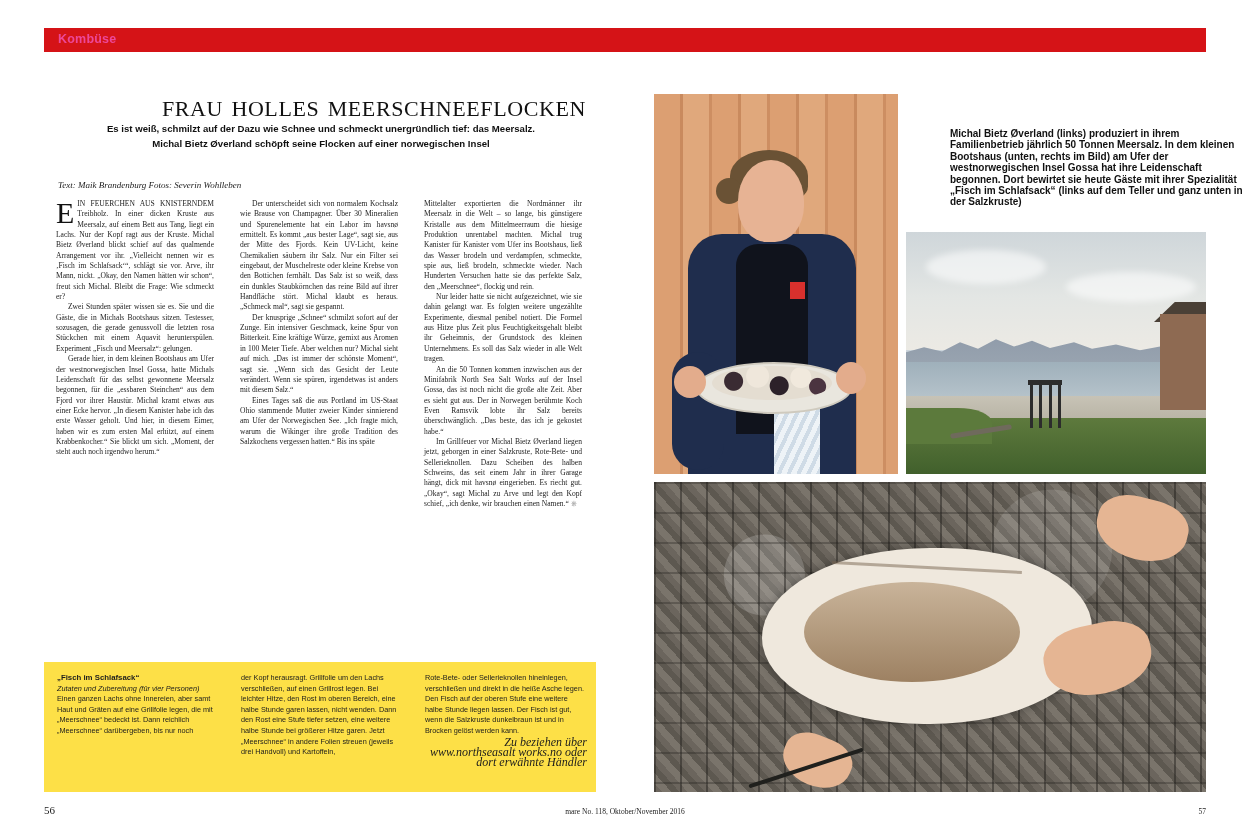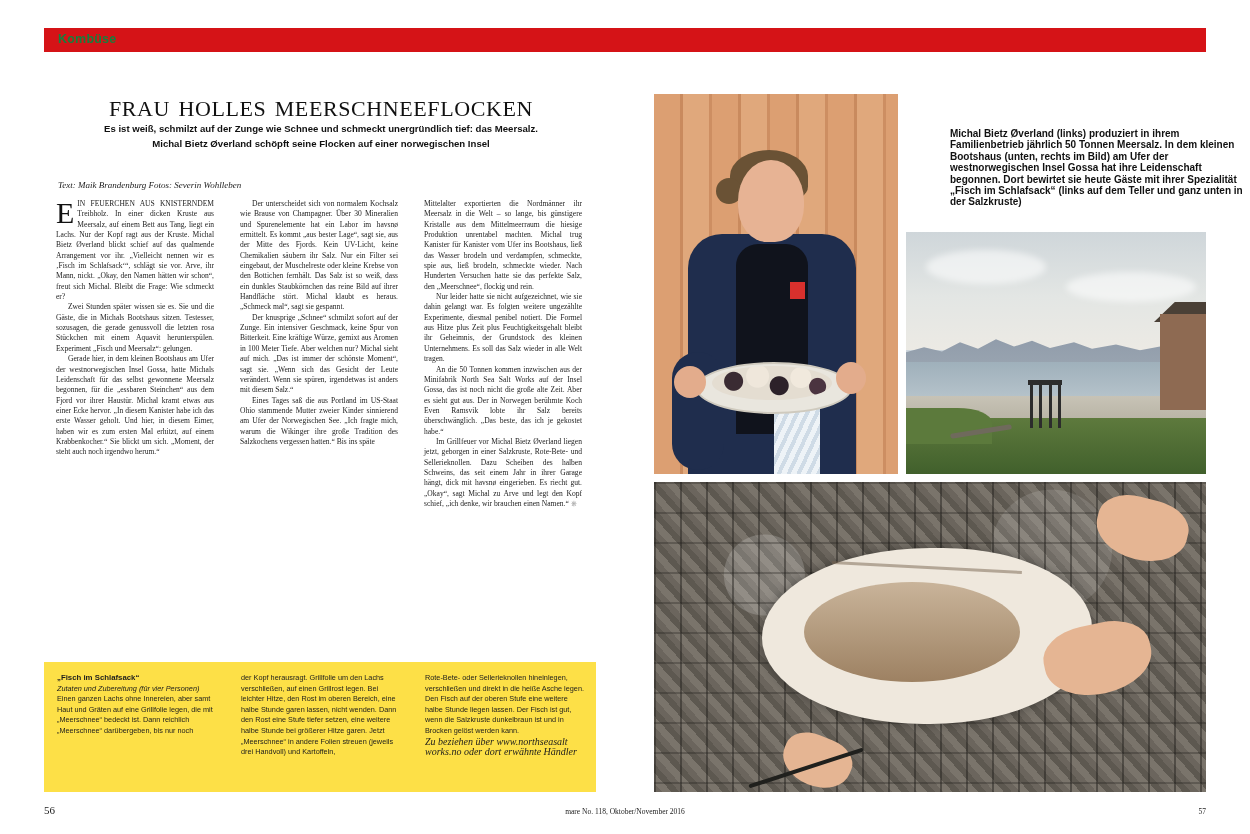--- a/index.html
+++ b/index.html
@@ -29,31 +29,31 @@
     width: 1162px;
     height: 24px;
     background: #d51317;
   }
   .rubric-label {
     position: absolute;
     left: 58px;
     top: 32px;
     font-size: 12.5px;
     font-weight: bold;
-    color: #15803d;
+    color: #ec4899;
     letter-spacing: 0.2px;
   }
 
   
   .headline {
     position: absolute;
     left: 56px;
     top: 88px;
     width: 530px;
-    text-align: center;
+    text-align: right;
     font-family: "Liberation Serif", serif;
     font-size: 31px;
     letter-spacing: 0.6px;
     color: #111111;
     font-variant: small-caps;
     text-transform: lowercase;
   }
   .standfirst {
     position: absolute;
     left: 56px;
@@ -138,23 +138,24 @@
     margin: 0 0 11px 0;
   }
   .recipe-sub {
     font-style: italic;
     margin: 0;
   }
   .recipe-col p { margin: 0; }
   .recipe-source {
     font-family: "Liberation Serif", serif;
     font-style: italic;
-    font-size: 10px;
+    font-size: 12px;
     line-height: 10.2px;
     margin-top: 0;
+    text-align: right;
   }
 
   
   .photo {
     position: absolute;
     overflow: hidden;
   }
   .photo-portrait {
     left: 654px;
     top: 94px;
@@ -470,21 +471,21 @@
 </head>
 <body>
 
 <div class="spread">
 
   <div class="rubric-bar"></div>
   <div class="rubric-label">Kombüse</div>
 
   <div class="headline">Frau Holles Meerschneeflocken</div>
   <div class="standfirst">
-    <div>Es ist weiß, schmilzt auf der Zunge wie Schnee und schmeckt unergründlich tief: das Meersalz.</div>
+    <div>Es ist weiß, schmilzt auf der Dazu wie Schnee und schmeckt unergründlich tief: das Meersalz.</div>
     <div>Michal Bietz Øverland schöpft seine Flocken auf einer norwegischen Insel</div>
   </div>
   <div class="credits">Text: Maik Brandenburg   Fotos: Severin Wohlleben</div>
 
   <div class="body-cols">
 
     <div class="col c1">
       <p class="first dropcap-para"><span class="dropcap">E</span><span>IN FEUERCHEN AUS KNISTERNDEM Treibholz. In einer dicken Kruste aus Meersalz, auf einem Bett aus Tang, liegt ein Lachs. Nur der Kopf ragt aus der Kruste. Michal Bietz Øverland blickt schief auf das qualmende Arrangement vor ihr. „Vielleicht nennen wir es ‚Fisch im Schlafsack‘“, schlägt sie vor. Arve, ihr Mann, nickt. „Okay, den Namen hätten wir schon“, freut sich Michal. Bleibt die Frage: Wie schmeckt er?</span></p>
       <p>Zwei Stunden später wissen sie es. Sie und die Gäste, die in Michals Bootshaus sitzen. Testesser, sozusagen, die gerade genussvoll die letzten rosa Stückchen mit einem Aquavit herunterspülen. Experiment „Fisch und Meersalz“: gelungen.</p>
       <p>Gerade hier, in dem kleinen Bootshaus am Ufer der westnorwegischen Insel Gossa, hatte Michals Leidenschaft für das selbst gewonnene Meersalz begonnen, für die „essbaren Steinchen“ aus dem Fjord vor ihrer Haustür. Michal kramt etwas aus einer Ecke hervor. „In diesem Kanister habe ich das erste Wasser geholt. Und hier, in diesem Eimer, haben wir es zum ersten Mal erhitzt, auf einem Krabbenkocher.“ Sie blickt um sich. „Moment, der steht auch noch irgendwo herum.“</p>

